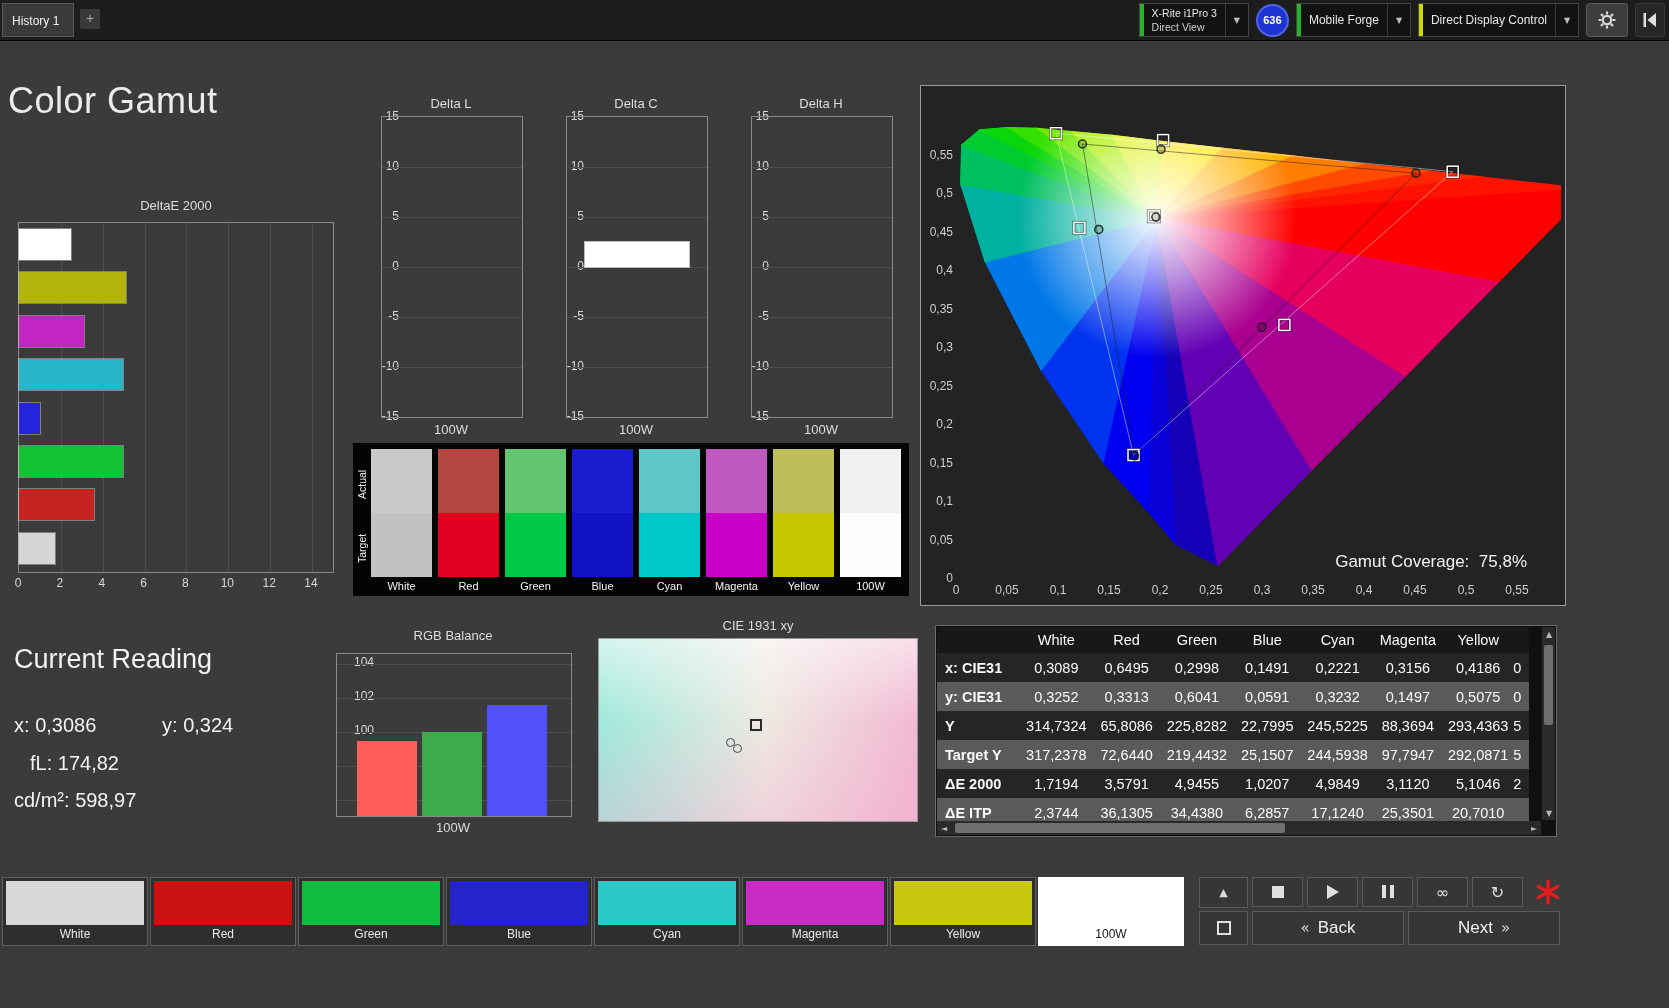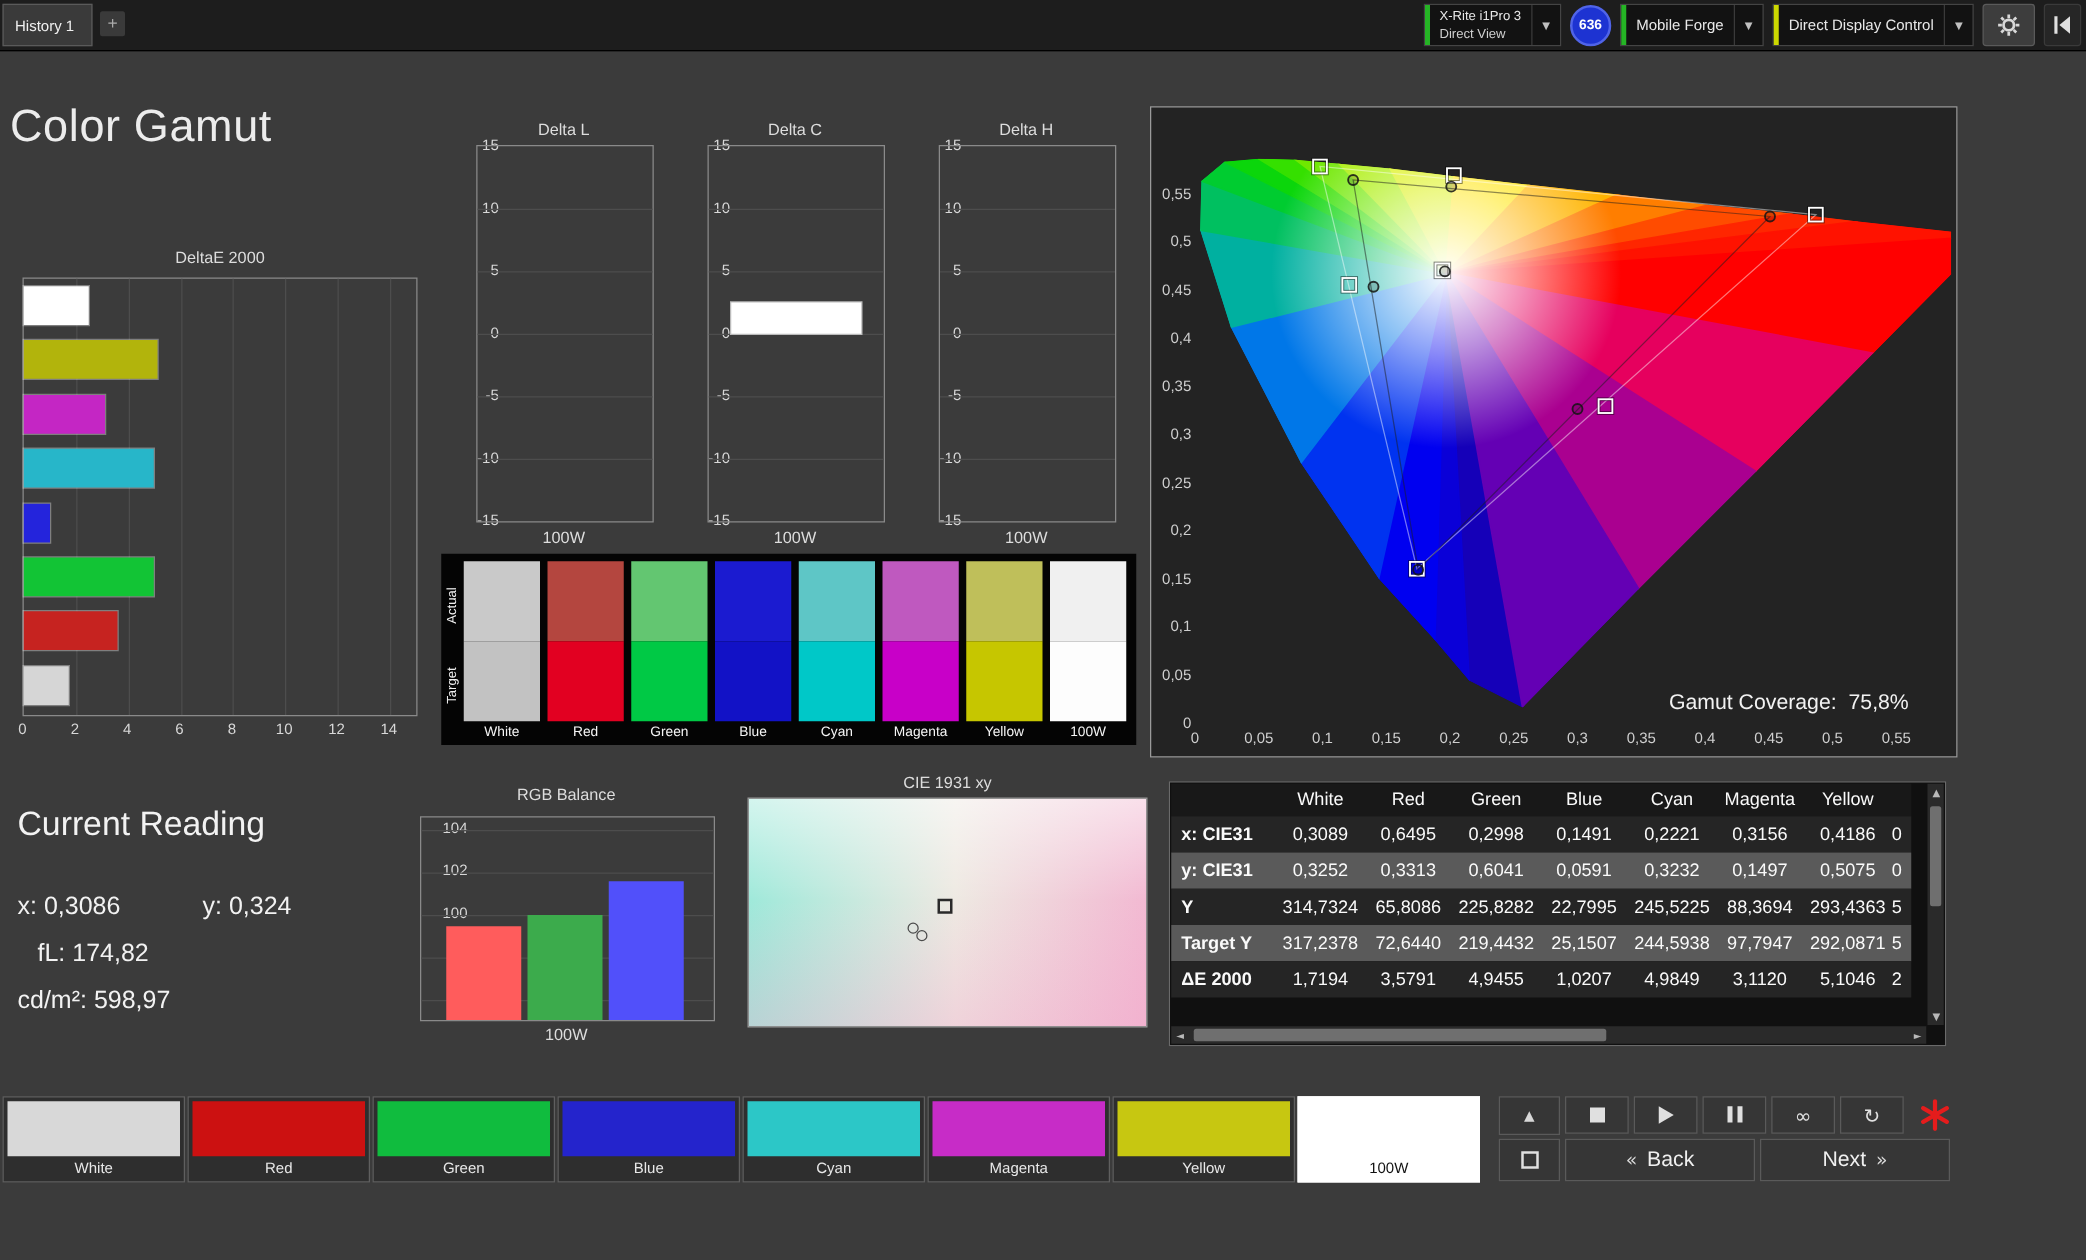--- a/index.html
+++ b/index.html
@@ -515,20 +515,31 @@
         <div class="tcell tlabel">ΔE 2000</div>
         <div class="tcell">1,7194</div>
         <div class="tcell">3,5791</div>
         <div class="tcell">4,9455</div>
         <div class="tcell">1,0207</div>
         <div class="tcell">4,9849</div>
         <div class="tcell">3,1120</div>
         <div class="tcell">5,1046</div>
         <div class="tcell tpartial">2</div>
       </div>
+      <div class="trow odd">
+        <div class="tcell tlabel">ΔE ITP</div>
+        <div class="tcell">2,3744</div>
+        <div class="tcell">36,1305</div>
+        <div class="tcell">34,4380</div>
+        <div class="tcell">6,2857</div>
+        <div class="tcell">17,1240</div>
+        <div class="tcell">25,3501</div>
+        <div class="tcell">20,7010</div>
+        <div class="tcell tpartial"></div>
+      </div>
     </div>
   <div class="vscroll">
     <div class="scr-arrow" style="top:0;left:0">▲</div>
     <div class="vthumb"></div>
     <div class="scr-arrow" style="bottom:0;left:0">▼</div>
   </div>
   <div class="hscroll">
     <div class="scr-arrow" style="left:0;top:0">◄</div>
     <div class="hthumb"></div>
     <div class="scr-arrow" style="right:0;top:0">►</div>

